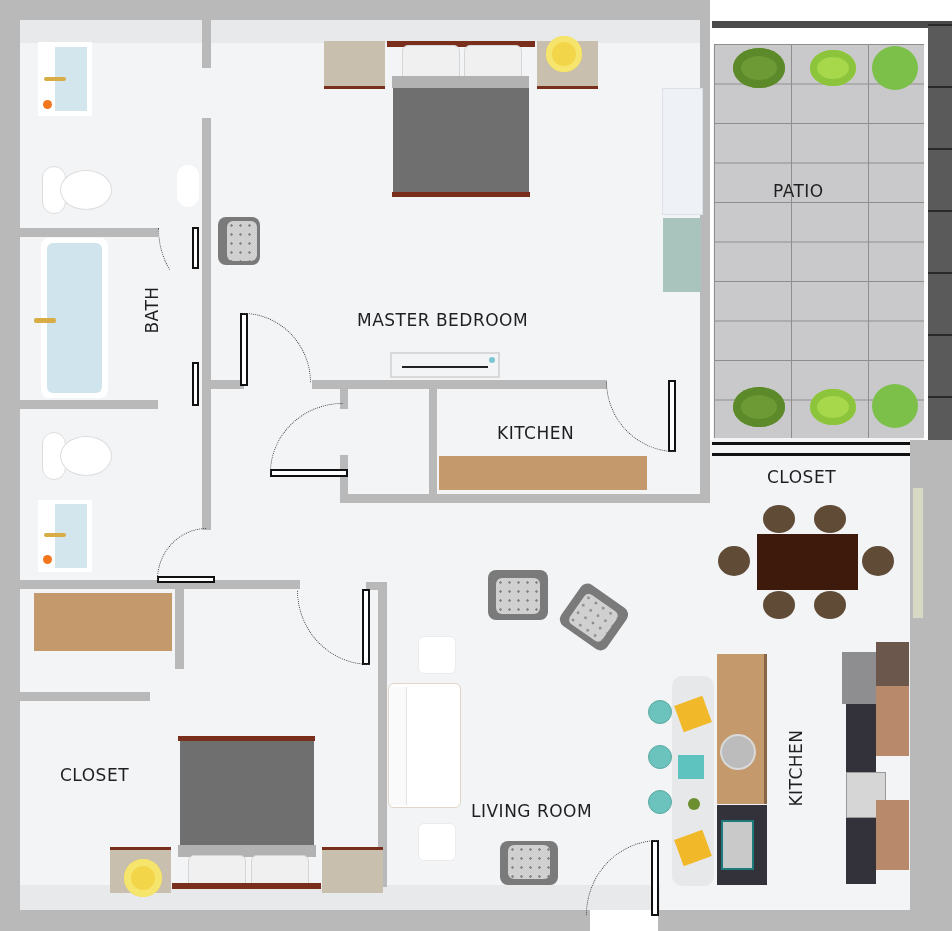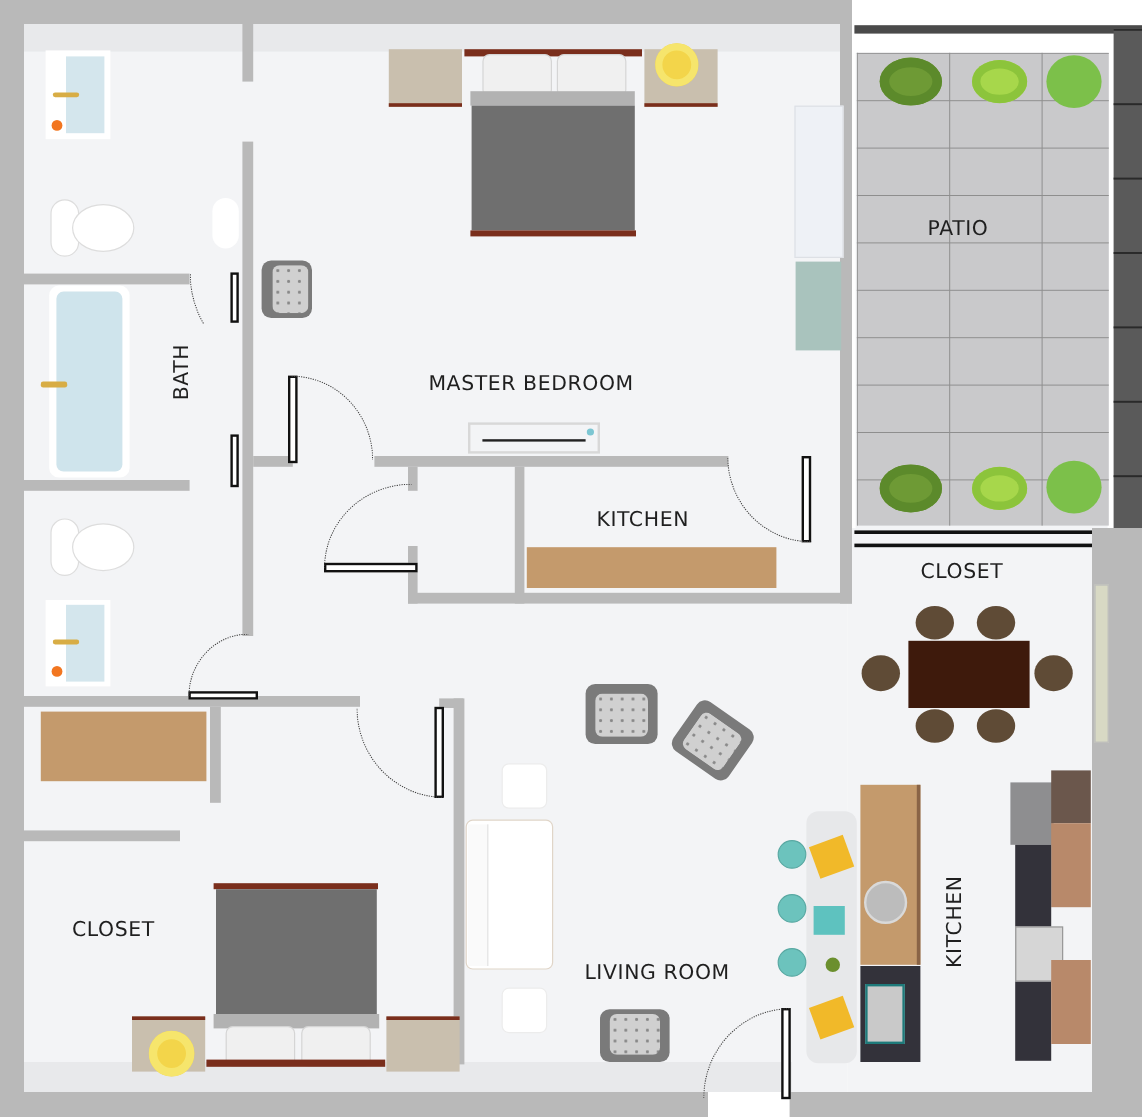--- a/index.html
+++ b/index.html
@@ -168,14 +168,14 @@
 <div class="abs" style="left:110px;top:847px;width:61px;height:43px;background:#c9bfae;border-top:3px solid #7a2e1c;"></div>
 <div class="abs" style="left:124px;top:859px;width:38px;height:38px;background:#f3d54a;border-radius:50%;box-shadow:inset 0 0 0 7px #f6e56c;"></div>
 <div class="abs" style="left:322px;top:847px;width:61px;height:43px;background:#c9bfae;border-top:3px solid #7a2e1c;"></div>
 
 <div class="label" style="left:357px;top:310px;">MASTER BEDROOM</div>
 <div class="label" style="left:128px;top:300px;transform:rotate(-90deg);transform-origin:center;">BATH</div>
 <div class="label" style="left:497px;top:423px;">KITCHEN</div>
 <div class="label" style="left:773px;top:181px;">PATIO</div>
 <div class="label" style="left:767px;top:467px;">CLOSET</div>
 <div class="label" style="left:757px;top:758px;transform:rotate(-90deg);transform-origin:center;">KITCHEN</div>
-<div class="label" style="left:471px;top:801px;margin-left:16px;">LIVING ROOM</div>
+<div class="label" style="left:471px;top:801px;">LIVING ROOM</div>
 <div class="label" style="left:60px;top:765px;">CLOSET</div>
 
 </body></html>

